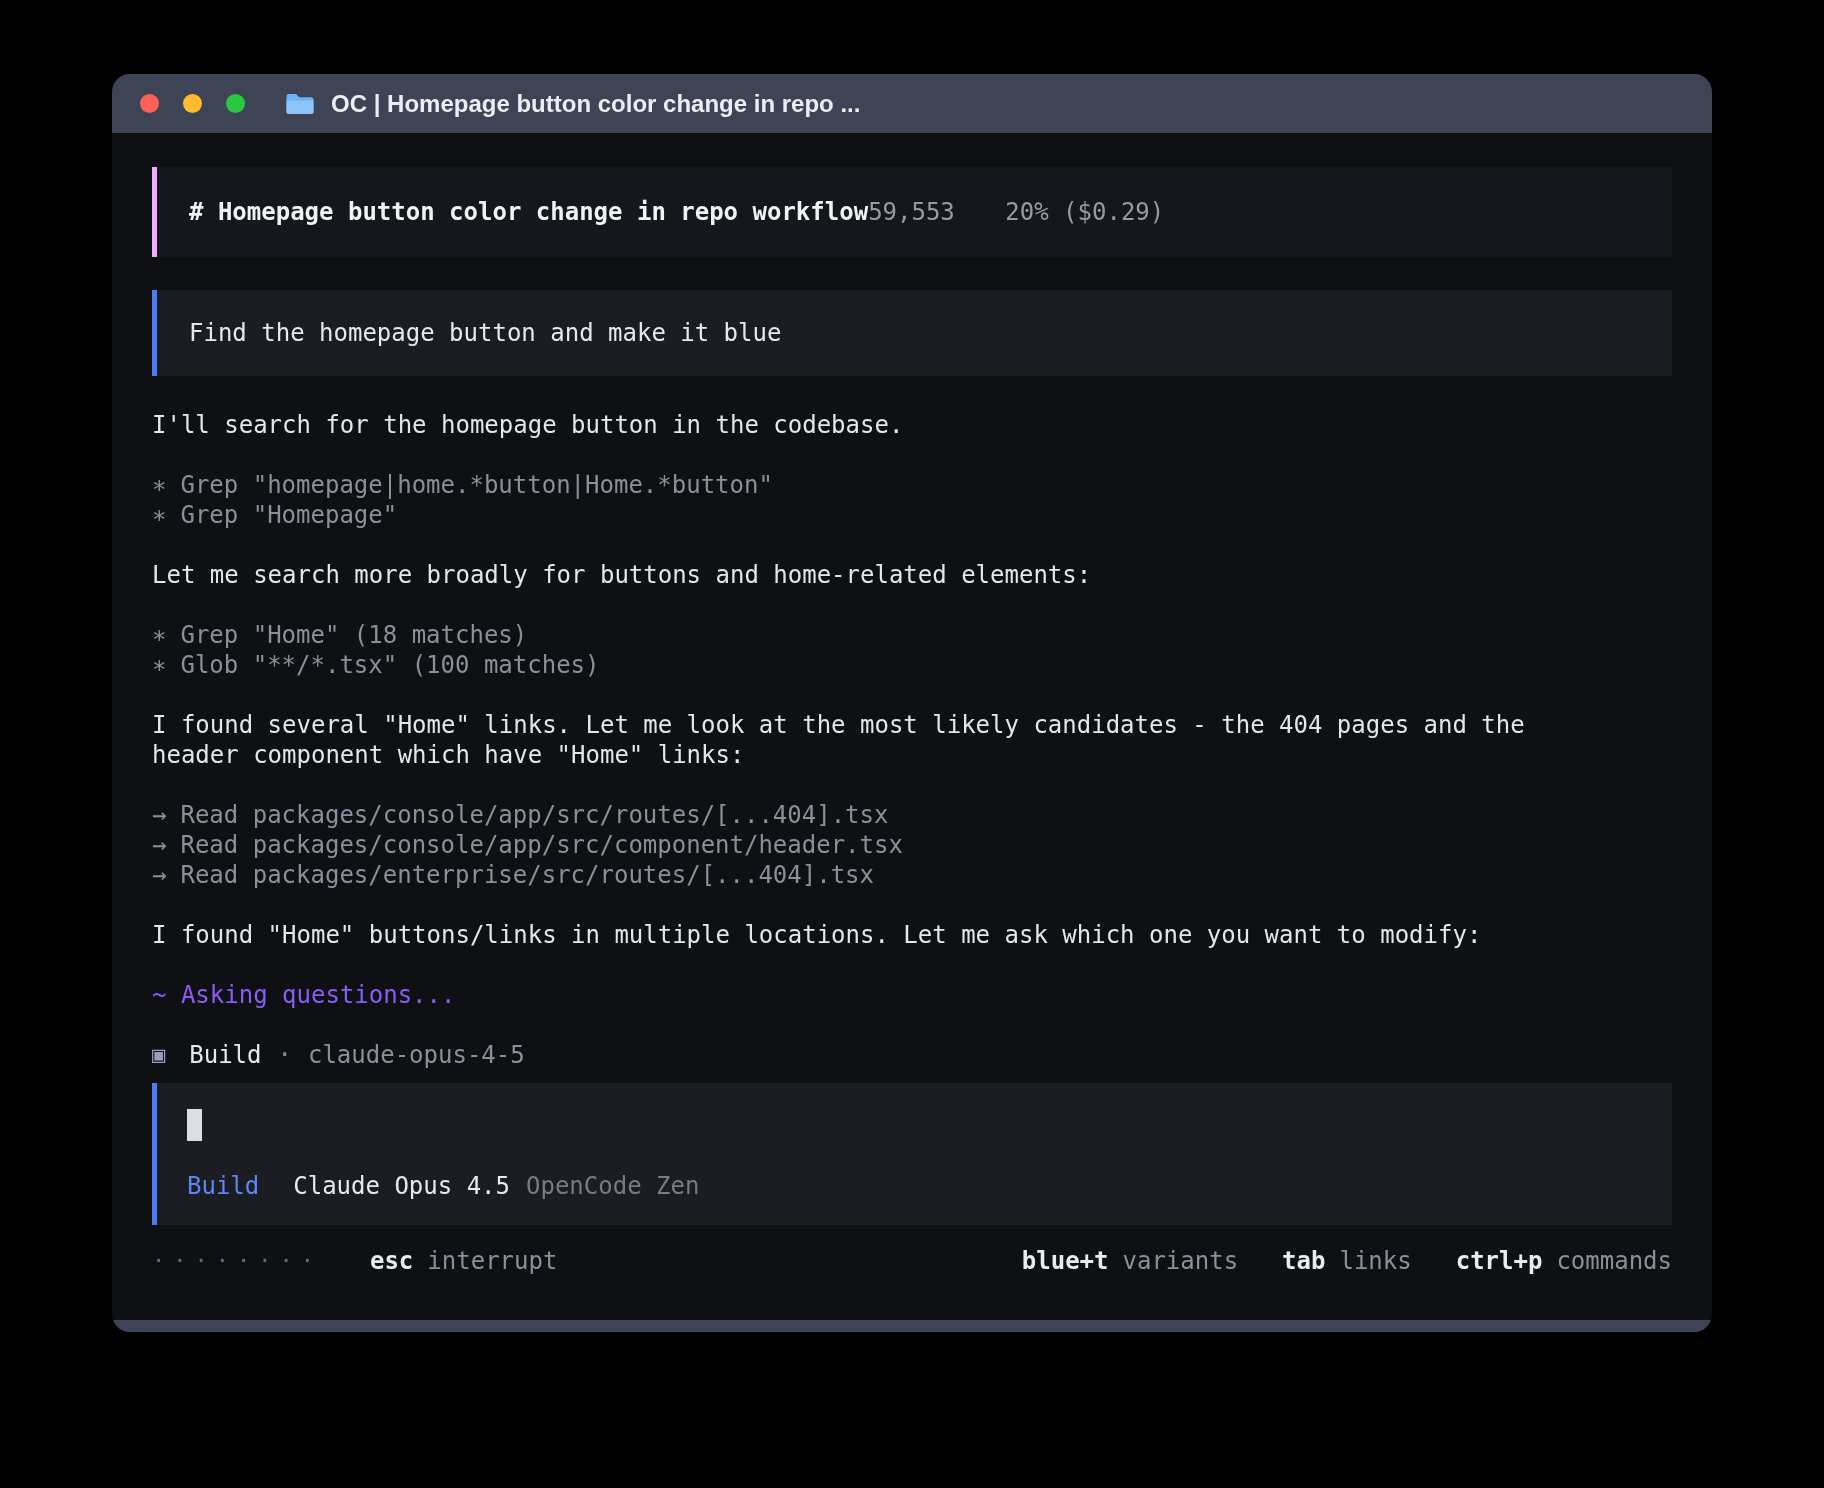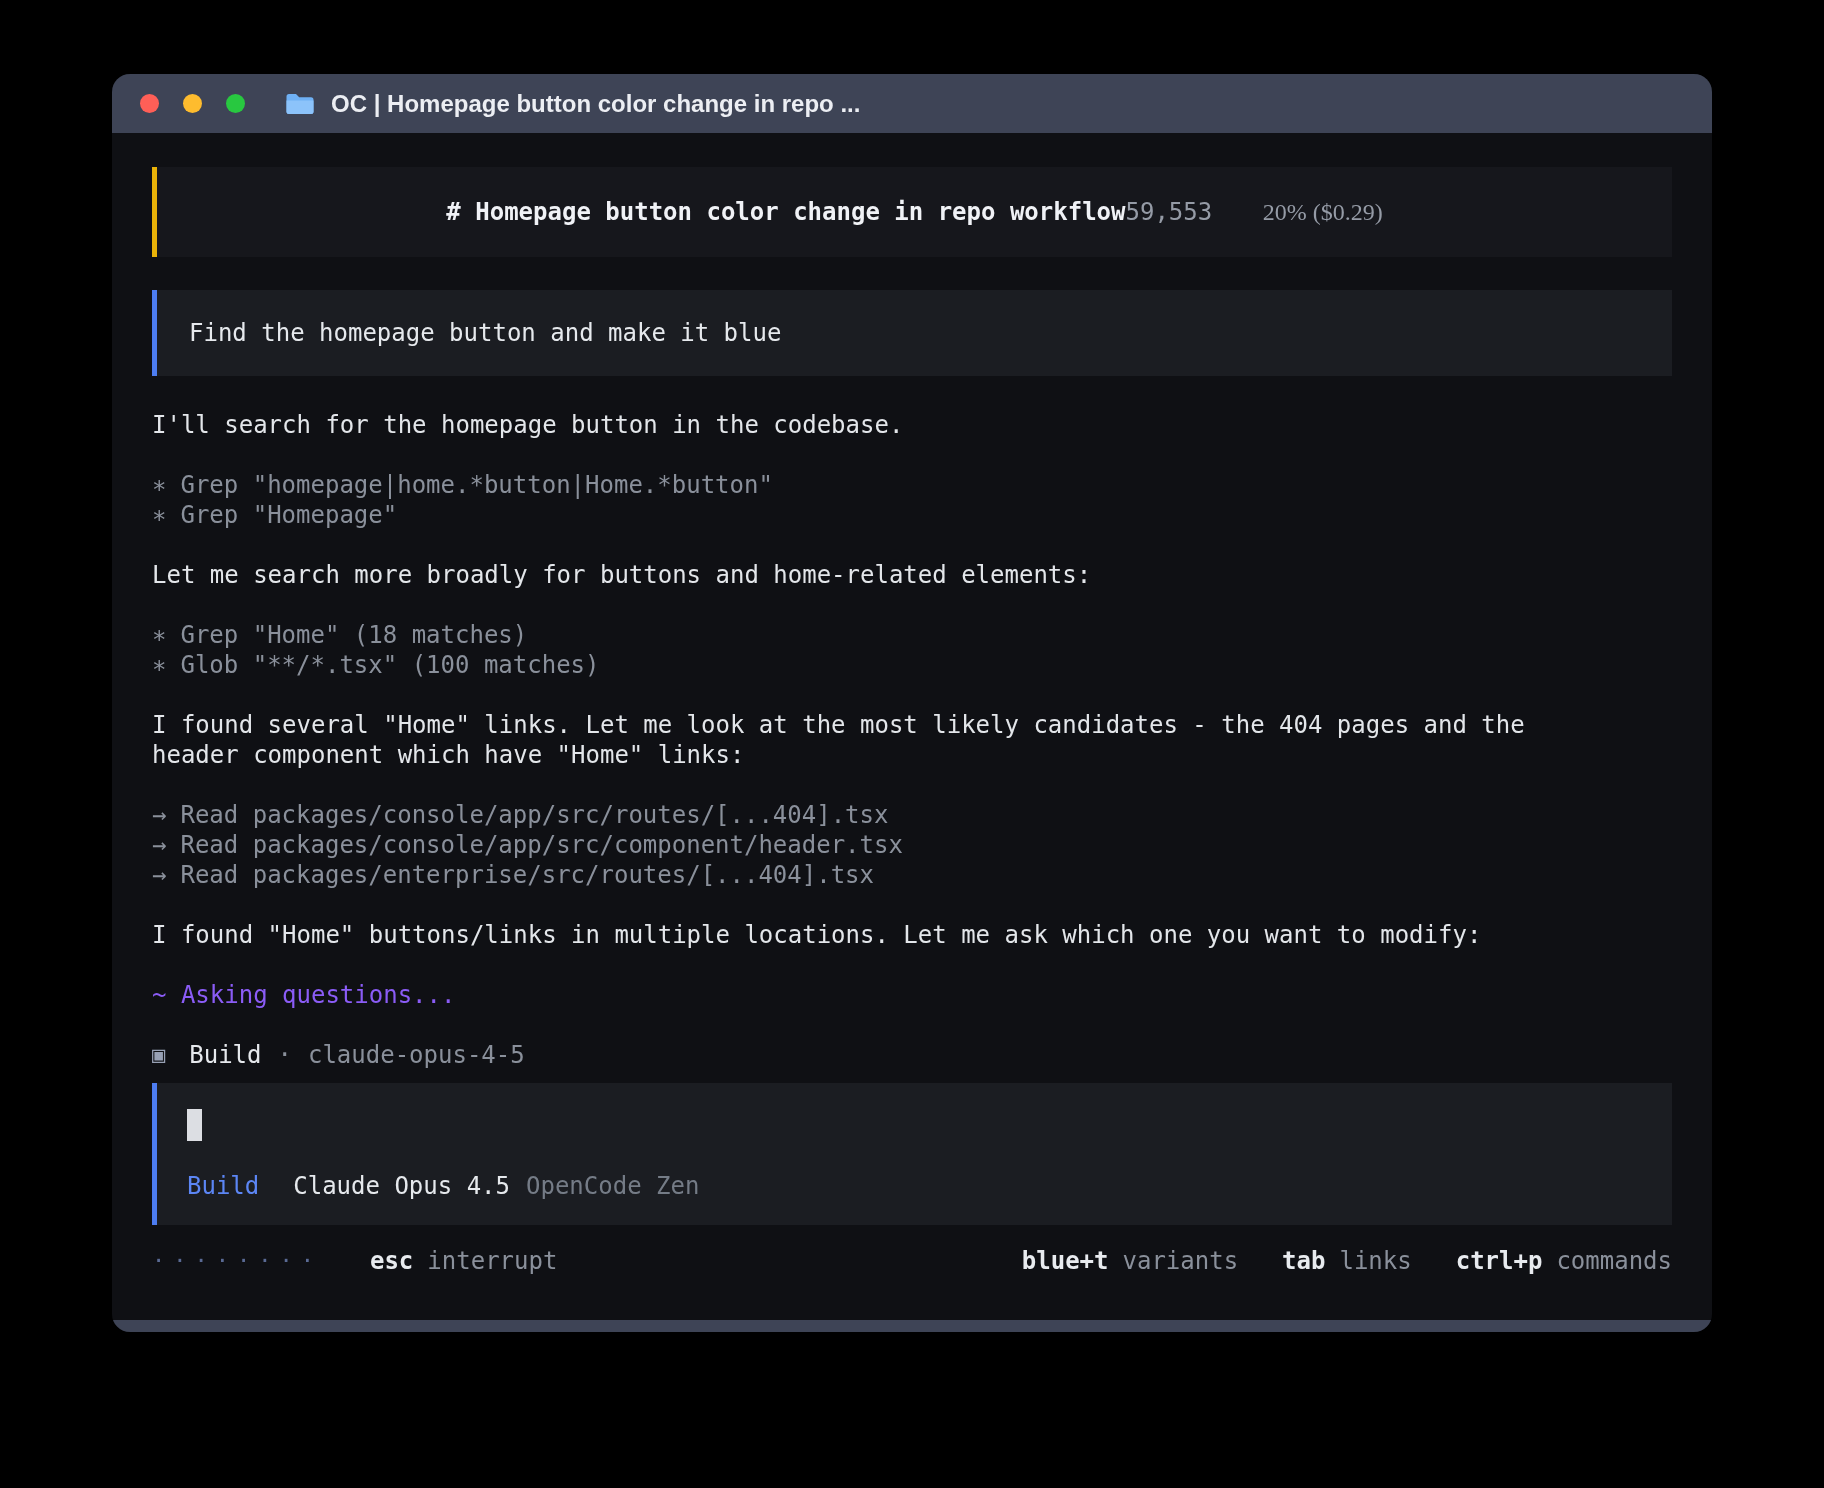--- a/index.html
+++ b/index.html
@@ -40,29 +40,29 @@
     margin-left: 16px;
     font-family: "Liberation Sans", sans-serif;
     font-weight: bold; font-size: 24px; color: #eceef3;
     white-space: nowrap;
   }
 
   
   .content { padding: 34px 40px 0 40px; }
 
   .block-header {
-    display: flex; justify-content: center; align-items: center;
+    display: flex; justify-content: flex-start; align-items: center;
     background: #16171c;
-    border-left: 5px solid #eab308;
+    border-left: 5px solid #f0abfc;
     padding: 30px 32px;
     font-size: 24px; line-height: 30px;
   }
   .block-header .htitle { font-weight: bold; color: #f0f2f6; }
   .stats { color: #959ba6; white-space: nowrap; }
-  .stats .cost { margin-left: 36px; font-family: Liberation Serif, serif; }
+  .stats .cost { margin-left: 36px; }
 
   .block-user {
     margin-top: 33px;
     background: #1b1d22;
     border-left: 5px solid #4d7df2;
     padding: 28px 32px;
     font-size: 24px; line-height: 30px;
     color: #e6e9ed;
   }
 

